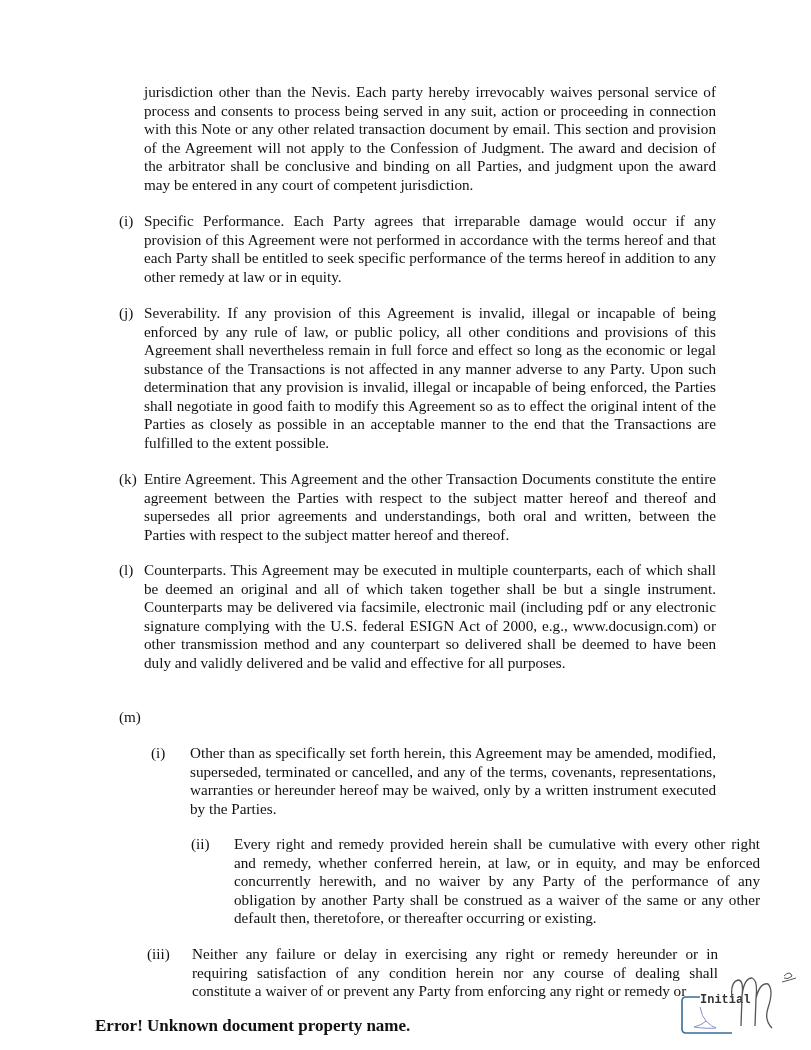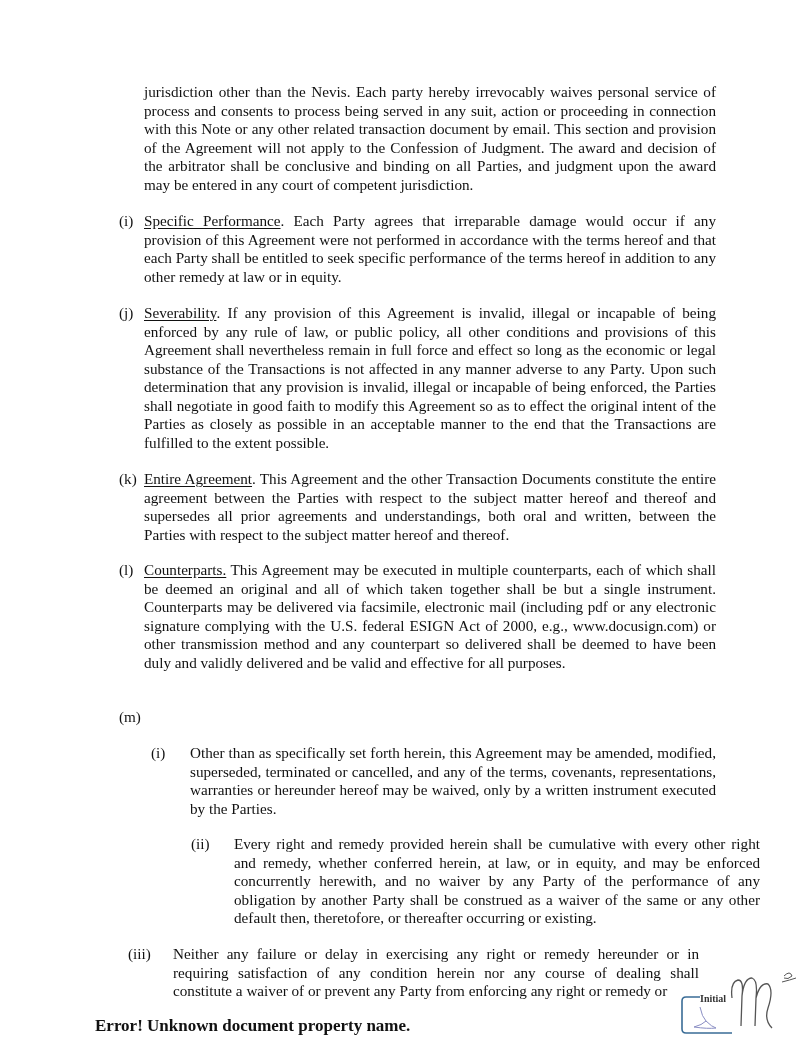--- a/index.html
+++ b/index.html
@@ -4,21 +4,21 @@
 <style>
   html, body { margin: 0; padding: 0; background: #ffffff; }
   body { width: 811px; height: 1050px; position: relative; overflow: hidden;
          font-family: "Liberation Serif", "DejaVu Serif", serif; color: #111; }
   .page { position: absolute; left: 0; top: 0; width: 811px; height: 1050px; padding-left: 33px; }
   .para { position: absolute; font-size: 15.2px; line-height: 18.5px; text-align: justify; }
   .para .txt { display: block; }
   .item { position: absolute; font-size: 15.2px; line-height: 18.5px; }
   .item .lbl { position: absolute; left: 0; top: 0; }
   .item .body { position: absolute; text-align: justify; }
-  .u { text-decoration: underline; text-underline-offset: 2px; }
+  .u { text-underline-offset: 2px; }
   .footer { position: absolute; left: 95px; top: 1016px; font-size: 17px; font-weight: bold;
             font-family: "Liberation Serif", serif; }
   .initial-box { position: absolute; left: 680px; top: 995px; width: 55px; height: 40px; }
   .sig { position: absolute; left: 728px; top: 968px; width: 80px; height: 65px; }
 </style>
 </head>
 <body>
 
 <div class="page">
 
@@ -53,31 +53,31 @@
   <div class="item" style="left:151px; top:744px; width:565px; height:80px;">
     <span class="lbl">(i)</span>
     <div class="body" style="left:39px; top:0; width:526px;">Other than as specifically set forth herein, this Agreement may be amended, modified, superseded, terminated or cancelled, and any of the terms, covenants, representations, warranties or hereunder hereof may be waived, only by a written instrument executed by the Parties.</div>
   </div>
 
   <div class="item" style="left:147px; top:835px; width:569px; height:95px;margin-left:44px;">
     <span class="lbl">(ii)</span>
     <div class="body" style="left:43px; top:0; width:526px;">Every right and remedy provided herein shall be cumulative with every other right and remedy, whether conferred herein, at law, or in equity, and may be enforced concurrently herewith, and no waiver by any Party of the performance of any obligation by another Party shall be construed as a waiver of the same or any other default then, theretofore, or thereafter occurring or existing.</div>
   </div>
 
-  <div class="item" style="left:128px; top:945px; width:571px; height:60px;">
+  <div class="item" style="left:147px; top:945px; width:571px; height:60px;">
     <span class="lbl">(iii)</span>
     <div class="body" style="left:45px; top:0; width:526px;">Neither any failure or delay in exercising any right or remedy hereunder or in requiring satisfaction of any condition herein nor any course of dealing shall constitute a waiver of or prevent any Party from enforcing any right or remedy or</div>
   </div>
 
   <div class="initial-box">
     <svg width="55" height="40" viewBox="0 0 55 40">
       <path d="M20 2 L6 2 Q2 2 2 6 L2 34 Q2 38 6 38 L52 38" fill="none" stroke="#3a6c96" stroke-width="1.6"></path>
       <path d="M20 12 Q22 22 26 26 Q32 32 36 33 Q28 34 14 32 Q22 30 26 26" fill="none" stroke="#8a8ec4" stroke-width="1"></path>
     </svg>
-    <span style="position:absolute; left:20px; top:-2px; font-family:Liberation Serif, serif; font-size:10px; font-weight:bold; color:#333;">Initial</span>
+    <span style="position:absolute; left:20px; top:-2px; font-family:Liberation Mono, monospace; font-size:12px; font-weight:bold; color:#333;">Initial</span>
   </div>
 
   <div class="sig">
     <svg width="80" height="65" viewBox="0 0 80 65">
       <path d="M4 30 Q2 14 10 12 Q16 12 14 28 L13 58 M14 28 Q16 10 24 10 Q30 12 28 30 L27 58 M28 30 Q32 14 40 16 Q46 22 40 40 Q36 52 44 60" fill="none" stroke="#555" stroke-width="1.3"></path>
       <path d="M56 8 Q62 2 64 8 Q60 12 56 10 M54 14 Q62 12 68 10" fill="none" stroke="#555" stroke-width="1"></path>
     </svg>
   </div>
 
   <div class="footer">Error! Unknown document property name.</div>

